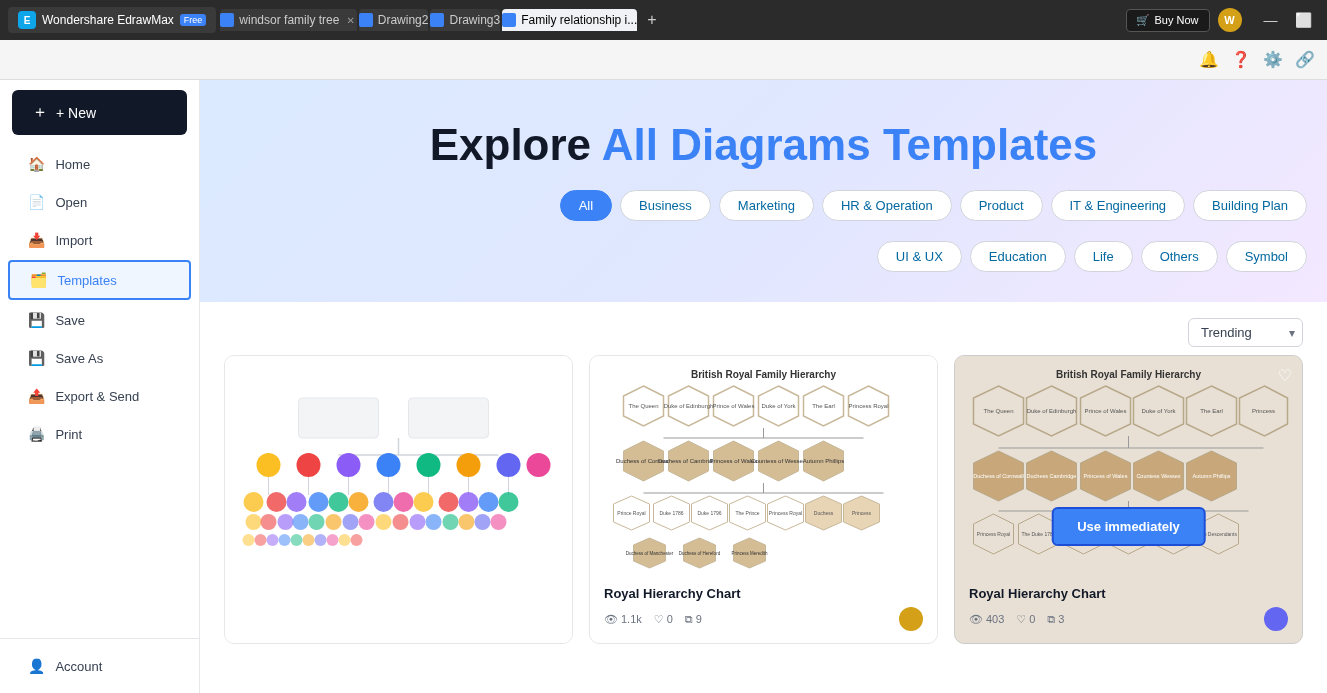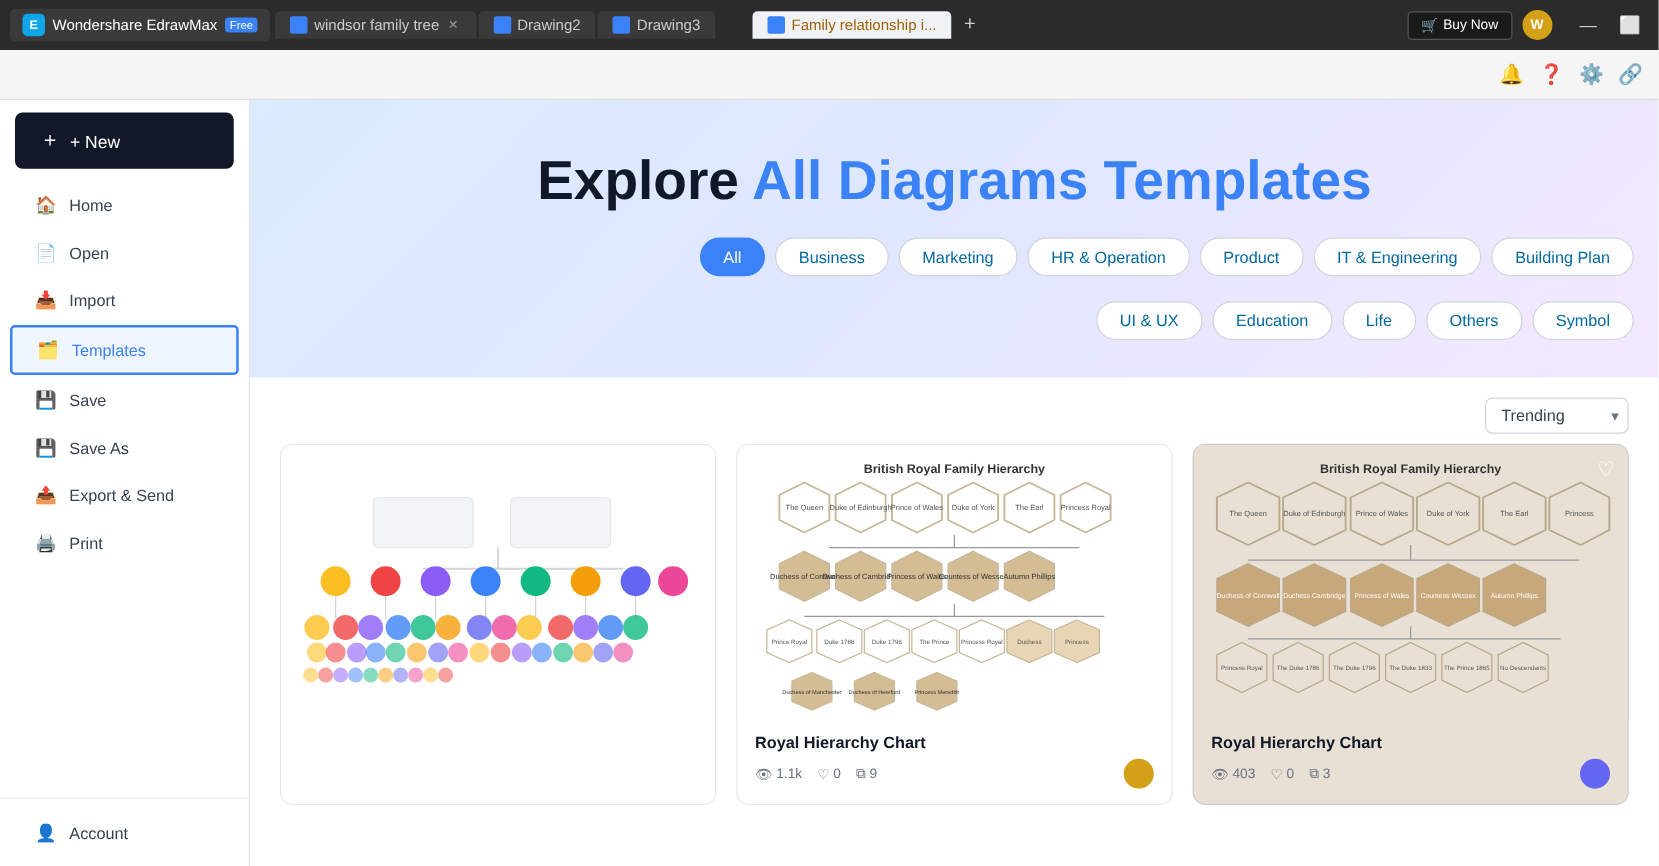--- a/index.html
+++ b/index.html
@@ -7,22 +7,22 @@
 
     
     .title-bar {
       display: flex; align-items: center; background: #1a1a2e; height: 40px; padding: 0 8px;
       background: #2b2b2b; color: white; flex-shrink: 0;
     }
     .title-bar-app { display: flex; align-items: center; gap: 6px; background: #3a3a3a; padding: 4px 10px; border-radius: 4px; margin-right: 4px; }
     .app-icon { width: 18px; height: 18px; background: #0ea5e9; border-radius: 4px; display: flex; align-items: center; justify-content: center; color: white; font-size: 10px; font-weight: bold; }
     .app-name { color: white; font-size: 12px; }
     .free-badge { background: #3b82f6; color: white; font-size: 9px; padding: 1px 4px; border-radius: 3px; }
-    .tab { display: flex; align-items: center; gap: 5px; padding: 4px 12px; border-radius: 4px 4px 0 0; font-size: 12px; color: #ccc; cursor: pointer; background: #3a3a3a; margin-right: 2px; }
-    .tab.active { background: #f0f2f5; color: #a16207; margin-left: 28px; }
+    .tab { display: flex; align-items: center; gap: 5px; padding: 4px 0; border-radius: 4px 4px 0 0; font-size: 12px; color: #ccc; cursor: pointer; background: #3a3a3a; margin-right: 2px; }
+    .tab.active { background: #f0f2f5; color: #000000; }
     .tab-icon { width: 14px; height: 14px; background: #3b82f6; border-radius: 2px; }
     .tab-close { color: #999; font-size: 10px; cursor: pointer; padding: 0 2px; }
     .add-tab { color: #ccc; font-size: 16px; padding: 0 8px; cursor: pointer; }
     .title-bar-right { margin-left: auto; display: flex; align-items: center; gap: 8px; }
     .buy-now-btn { background: #1a1a1a; border: 1px solid #555; color: white; padding: 4px 10px; border-radius: 4px; font-size: 11px; cursor: pointer; display: flex; align-items: center; gap: 4px; }
     .cart-icon { color: #f59e0b; }
     .user-avatar { width: 24px; height: 24px; background: #d4a017; border-radius: 50%; display: flex; align-items: center; justify-content: center; color: white; font-size: 11px; font-weight: bold; }
     .window-controls { display: flex; gap: 6px; margin-left: 8px; }
     .win-btn { color: #ccc; font-size: 14px; cursor: pointer; padding: 2px 6px; }
 
@@ -514,20 +514,21 @@
               <text x="20" y="22" text-anchor="middle" font-size="5" fill="#555">The Prince 1865</text>
             </g>
             <g transform="translate(230,158)">
               <polygon points="20,0 40,10 40,30 20,40 0,30 0,10" fill="none" stroke="#b8a88a" stroke-width="1"></polygon>
               <text x="20" y="22" text-anchor="middle" font-size="5" fill="#555">No Descendants</text>
             </g>
           </svg>
 
           <div class="heart-icon">♡</div>
 
+          <button class="use-btn">Use immediately</button>
         </div>
         <div class="card-info">
           <div class="card-title">Royal Hierarchy Chart</div>
           <div class="card-meta">
             <div class="card-meta-item">
               <span>👁</span>
               <span>403</span>
             </div>
             <div class="card-meta-item">
               <span>♡</span>

